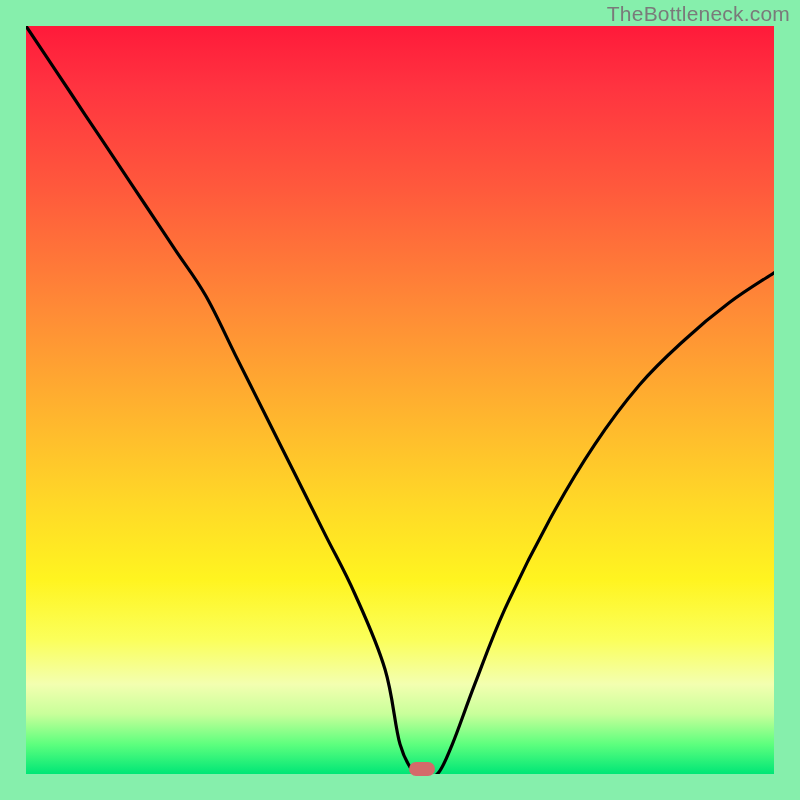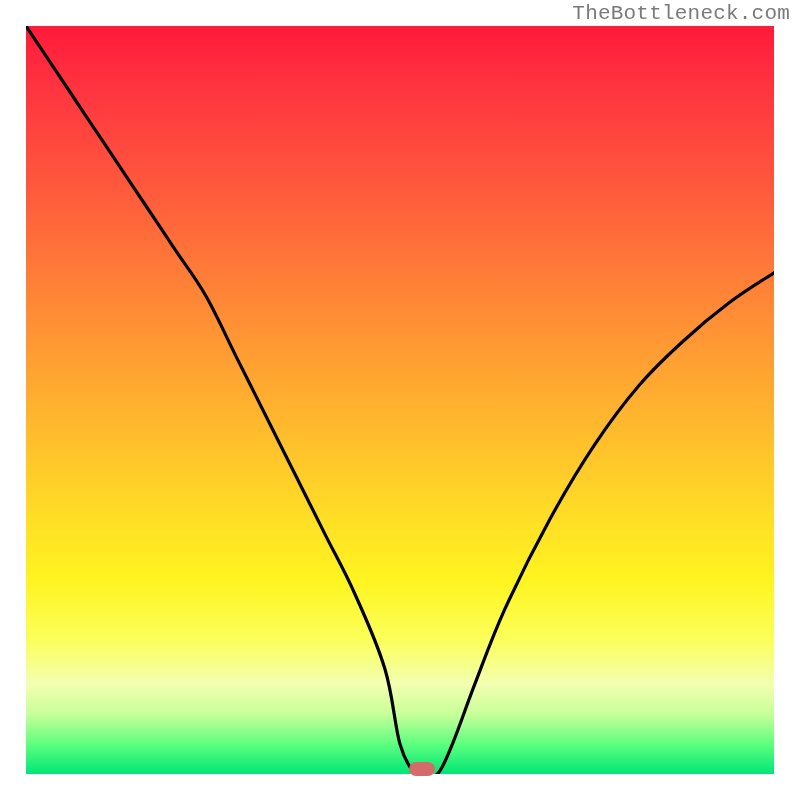--- a/index.html
+++ b/index.html
@@ -8,22 +8,21 @@
     width: 800px;
     height: 800px;
     background: #000;
     overflow: hidden;
     font-family: Arial, Helvetica, sans-serif;
   }
   .frame {
     position: relative;
     width: 800px;
     height: 800px;
-    background: #ffffff;
-    font-family: Liberation Mono, monospace;
+    background: #86efac;
   }
   .attribution {
     position: absolute;
     top: 2px;
     right: 10px;
     color: #7a7a7a;
     font-size: 21px;
     font-weight: 400;
     letter-spacing: 0.2px;
   }

